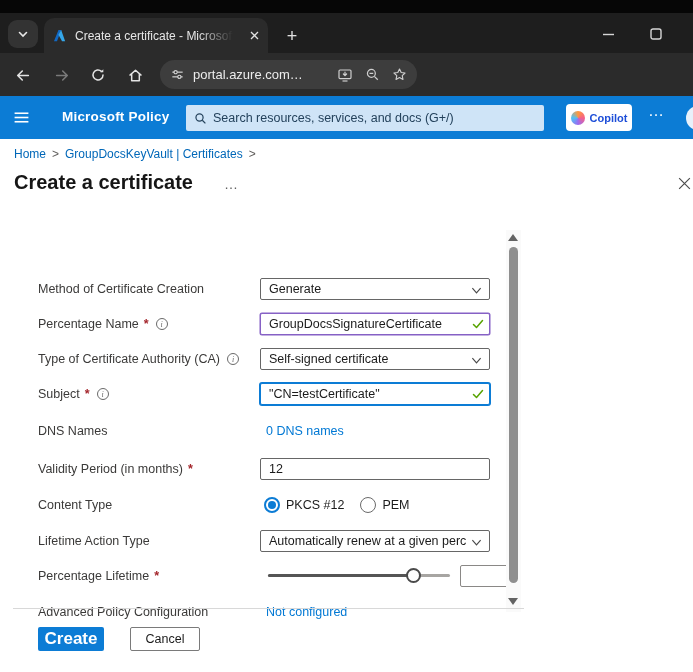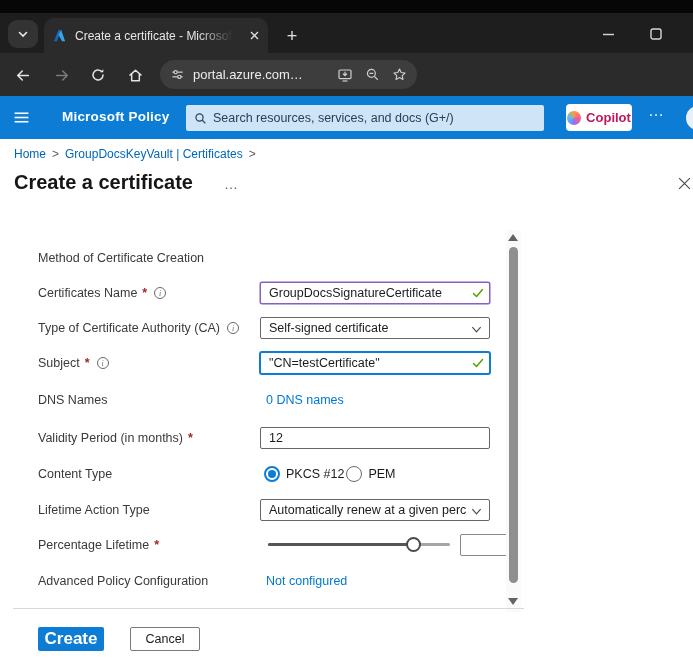--- a/index.html
+++ b/index.html
@@ -34,51 +34,51 @@
   .az-brand { position:absolute; left:62px; top:13px; color:#fff; font-size:13.5px; font-weight:bold; letter-spacing:.2px; }
   .az-search { position:absolute; left:186px; top:9px; width:358px; height:26px; background:#cfe4f7;
     border:none; border-radius:2px; display:flex; align-items:center; padding:0 8px; }
   .az-search input { border:none; background:transparent; outline:none; width:100%;
     font-size:12.5px; color:#24425c; font-family:"Liberation Sans", sans-serif; margin-left:6px; }
   .az-search input::placeholder { color:#24425c; opacity:1; }
   .copilot-btn { position:absolute; left:566px; top:8px; width:66px; height:27px; background:#fff;
     border-radius:4px; display:flex; align-items:center; justify-content:center; gap:5px; }
   .copilot-logo { width:14px; height:14px; border-radius:50%;
     background:conic-gradient(#ff9a3d,#f5608a,#9b6cf0,#4ec3f7,#ff9a3d); }
-  .copilot-label { font-size:13px; font-weight:bold; color:#be185d; }
+  .copilot-label { font-size:11px; font-weight:bold; color:#1d4ed8; }
   .az-more { position:absolute; left:648px; top:6px; color:#fff; font-size:16px; letter-spacing:1px; }
   .az-avatar { position:absolute; left:686px; top:10px; width:24px; height:24px; border-radius:50%; background:#e8f1fa; }
 
   
   .breadcrumb { position:absolute; left:14px; top:147px; font-size:12px; color:#605e5c; }
   .breadcrumb a { color:#0067b8; text-decoration:none; }
   .crumb-sep { margin:0 6px; color:#605e5c; }
   .page-title { position:absolute; left:14px; top:171px; font-size:20px; font-weight:bold; color:#161616; }
   .title-more { position:absolute; left:224px; top:176px; color:#5f5f5f; font-size:14px; letter-spacing:1px; }
   .pane-close { position:absolute; left:677px; top:176px; }
 
   
-  .frow { position:absolute; left:38px; width:458px; height:22px; }
+  .frow { position:absolute; left:38px; width:458px; height:22px;margin-top:31px; }
   .flabel { position:absolute; left:0; top:0; width:222px; height:22px; display:flex; align-items:center;
     font-size:12.5px; color:#3b3a39; gap:4px; }
   .req { color:#a4262c; font-weight:bold; margin-left:1px; }
   .info-ic { width:12px; height:12px; border:1px solid #6a6a6a; border-radius:50%; color:#6a6a6a;
     font-size:8px; display:inline-flex; align-items:center; justify-content:center; margin-left:3px;
     font-family:"Liberation Serif", serif; font-style:italic; }
   .fctrl { position:absolute; left:222px; top:0; width:230px; height:22px; }
   .dropdown { width:100%; height:100%; background:#fff; border:1px solid #666; border-radius:2px;
     display:flex; align-items:center; padding:0 22px 0 8px; font-size:12.5px; color:#1b1b1b; position:relative; }
   .dd-chev { position:absolute; right:7px; top:6px; }
   .tinput { width:100%; height:100%; border:1px solid #666; border-radius:2px; padding:0 10px 0 8px;
     font-size:12.5px; color:#1b1b1b; font-family:"Liberation Sans", sans-serif; outline:none; }
   .b-purple { border:1px solid #8661c5; box-shadow:0 0 0 .5px #8661c5; }
   .b-blue   { border:1px solid #0c7cd5; box-shadow:0 0 0 1px #0c7cd5; }
   .valid-check { position:absolute; right:6px; top:5px; }
   .flink { font-size:12.5px; color:#0078d4; text-decoration:none; position:absolute; left:228px; top:4px; }
-  .radio-group { position:absolute; left:226px; top:0; height:22px; display:flex; align-items:center; gap:2px; }
+  .radio-group { position:absolute; left:226px; top:0; height:22px; display:flex; align-items:center; gap:16px; }
   .radio-opt { display:flex; align-items:center; gap:6px; font-size:12.5px; color:#1b1b1b; }
   .radio { width:16px; height:16px; border-radius:50%; border:1px solid #6a6a6a; background:#fff;
     display:flex; align-items:center; justify-content:center; }
   .radio.sel { border:2px solid #0c7cd5; }
   .radio.sel .dot { width:8px; height:8px; border-radius:50%; background:#0c7cd5; }
   .slider-wrap { position:absolute; left:230px; top:0; width:182px; height:22px; }
   .slider-track { position:absolute; left:0; top:9px; width:100%; height:3px; background:#a7a5a2; border-radius:2px; }
   .slider-fill { position:absolute; left:0; top:9px; height:3px; background:#555; border-radius:2px; }
   .slider-thumb { position:absolute; top:3px; width:15px; height:15px; border-radius:50%;
     background:#fff; border:2px solid #4a4a4a; }
@@ -232,25 +232,35 @@
   <div class="pane-close">
     <svg width="15" height="15" viewBox="0 0 14 14">
         <path d="M2 2 L12 12 M12 2 L2 12" stroke="#4d4d4d" stroke-width="1.1"></path>
       </svg>
   </div>
 
   <div class="frow" style="top:247px">
     <div class="flabel">
         <span>Method of Certificate Creation</span>
       </div>
+    <div class="fctrl">
+      <div class="dropdown">
+        <span>Generate</span>
+        <span class="dd-chev">
+          <svg width="11" height="11" viewBox="0 0 12 12">
+              <path d="M1.5 3.5 6 8.5 10.5 3.5" stroke="#4a4a4a" stroke-width="1.3" fill="none"></path>
+            </svg>
+        </span>
+      </div>
+    </div>
   </div>
 
   <div class="frow" style="top:282px">
     <div class="flabel">
-      <span>Certificates Name</span>
+      <span>Percentage Name</span>
       <span class="req">*</span>
       <span class="info-ic">i</span>
     </div>
     <div class="fctrl">
       <input class="tinput b-purple" value="GroupDocsSignatureCertificate" style="">
       <span class="valid-check">
         <svg width="12" height="12" viewBox="0 0 12 12">
             <path d="M1.5 6.5 4.5 9.5 10.5 2.5" stroke="#57a300" stroke-width="1.5" fill="none" stroke-linecap="round" stroke-linejoin="round"></path>
           </svg>
       </span>

